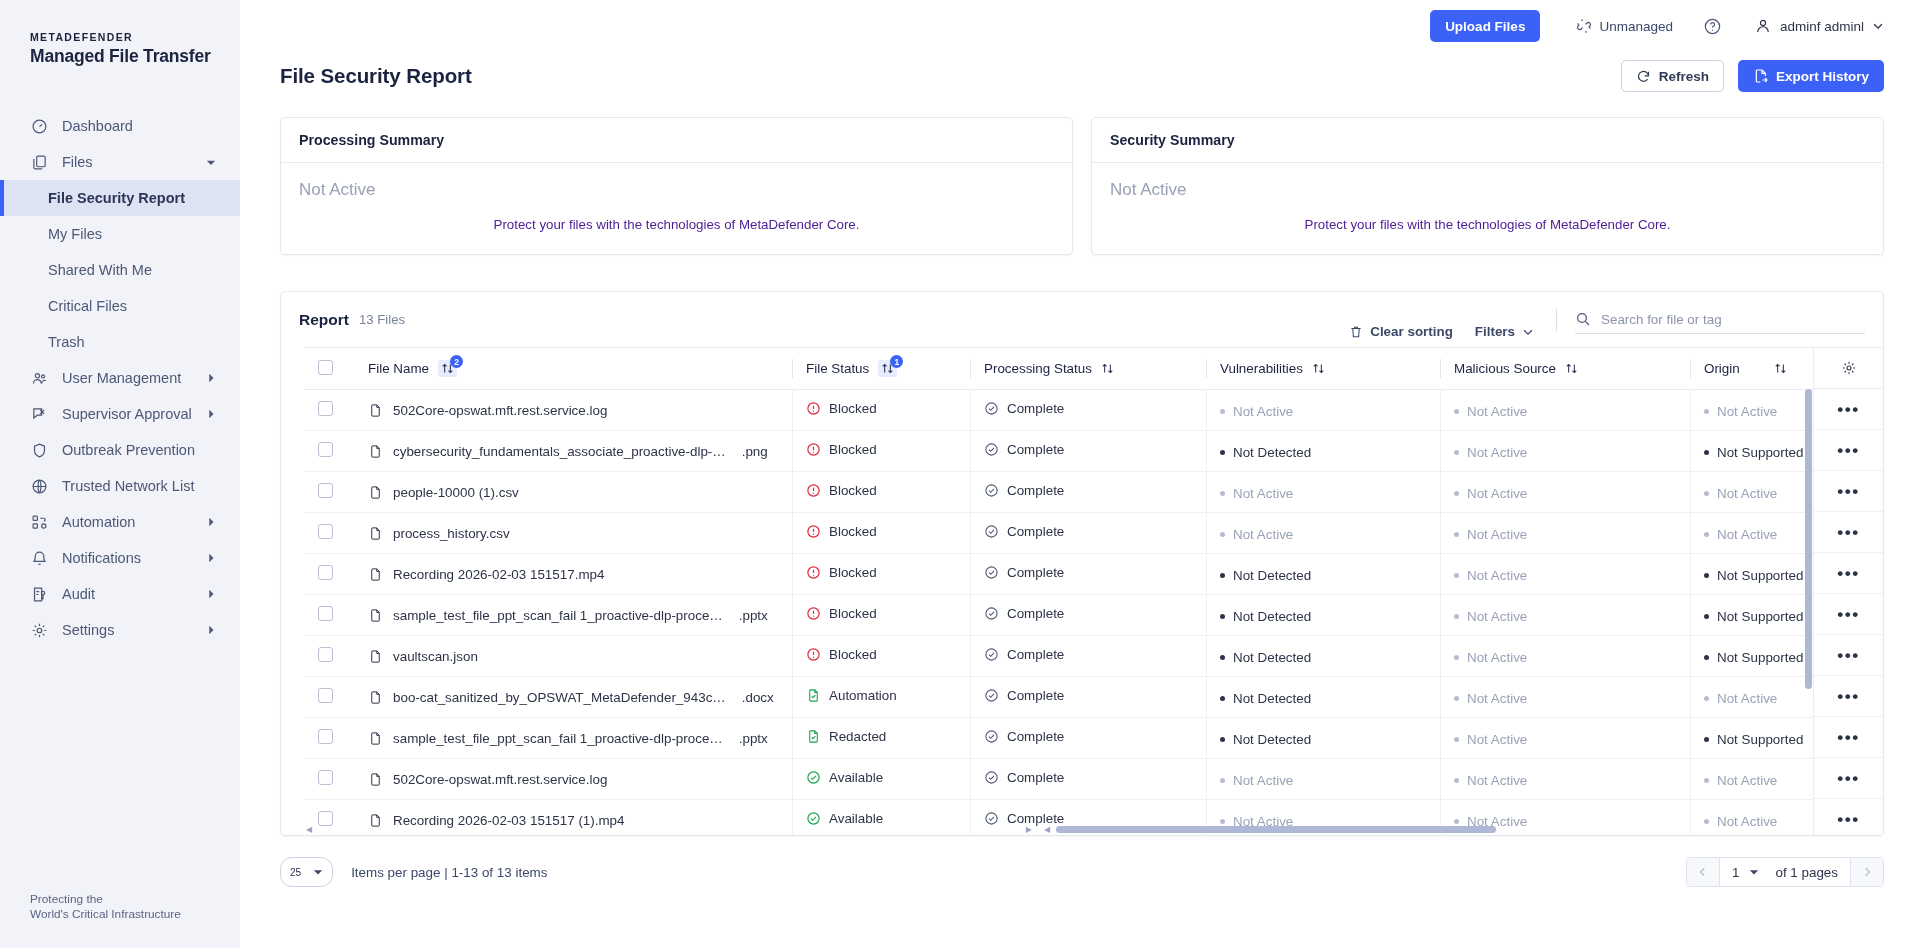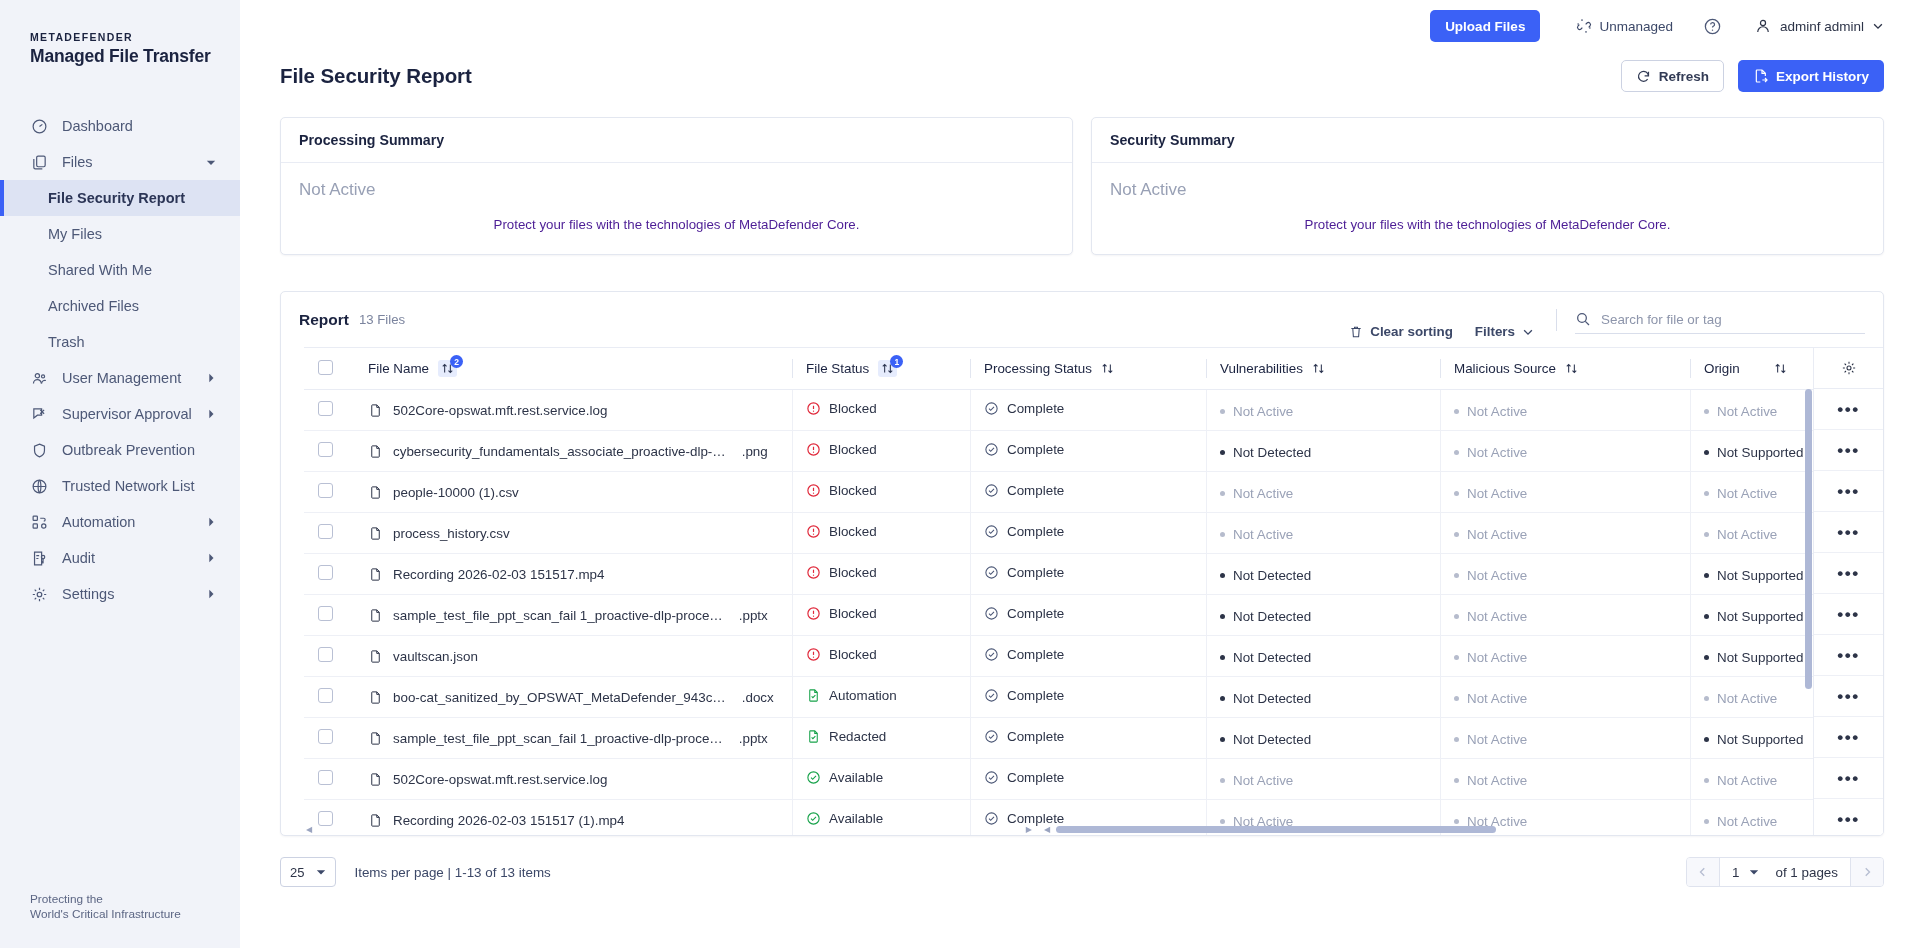--- a/index.html
+++ b/index.html
@@ -215,23 +215,23 @@
   }
   .hthumb { height: 7px; border-radius: 4px; background: #aeb8d6; }
   .arrow-s { font-size: 8px; color: #9aa4c0; padding: 0 2px; }
 
   
   .pager {
     display: flex; align-items: center; padding: 0 28px 0 40px;
     height: 60px; margin-top: 6px;
   }
   .select-box {
-    border: 1px solid #ccd2e2; border-radius: 4px; height: 30px;
+    border: 1px solid #ccd2e2; border-radius: 12px; height: 30px;
     display: inline-flex; align-items: center; gap: 12px; padding: 0 9px;
-    font-size: 13px; color: #2d3448; cursor: pointer;
+    font-size: 10px; color: #2d3448; cursor: pointer;
   }
   .pager-text { font-size: 13.4px; color: #3c4868; margin-left: 18px; }
   .pager-right { margin-left: auto; display: flex; align-items: stretch;
     border: 1px solid #dfe3ee; border-radius: 4px; height: 30px; overflow: hidden; }
   .pg-arrow {
     width: 32px; display: flex; align-items: center; justify-content: center;
     color: #b6bdd1; background: #f7f8fc; cursor: pointer; font-size: 13px;
   }
   .pg-mid { display: flex; align-items: center; gap: 10px; padding: 0 12px;
     font-size: 13.4px; color: #2d3448; border-left: 1px solid #dfe3ee;
@@ -282,21 +282,21 @@
       <div class="nav-item sub active">
         <span class="lbl">File Security Report</span>
       </div>
       <div class="nav-item sub">
         <span class="lbl">My Files</span>
       </div>
       <div class="nav-item sub">
         <span class="lbl">Shared With Me</span>
       </div>
       <div class="nav-item sub">
-        <span class="lbl">Archived Files</span>
+        <span class="lbl">Critical Files</span>
       </div>
       <div class="nav-item sub">
         <span class="lbl">Trash</span>
       </div>
 
       <div class="nav-item">
         <span class="ico">
           <svg width="17" height="17" viewBox="0 0 24 24" fill="none" stroke="currentColor" stroke-width="1.7">
               <circle cx="9" cy="8" r="3"></circle>
               <path d="M3.5 19a5.5 5.5 0 0 1 11 0"></path>
@@ -356,20 +356,34 @@
             </svg>
         </span>
         <span class="lbl">Automation</span>
         <span class="caret">
           <svg width="10" height="10" viewBox="0 0 12 12" fill="currentColor">
               <path d="M4 1l5 5-5 5z"></path>
             </svg>
         </span>
       </div>
 
+      <div class="nav-item">
+        <span class="ico">
+          <svg width="17" height="17" viewBox="0 0 24 24" fill="none" stroke="currentColor" stroke-width="1.7">
+              <path d="M6 9a6 6 0 0 1 12 0c0 5 1.5 7 1.5 7h-15S6 14 6 9z"></path>
+              <path d="M10.5 19.5a2 2 0 0 0 3 0"></path>
+            </svg>
+        </span>
+        <span class="lbl">Notifications</span>
+        <span class="caret">
+          <svg width="10" height="10" viewBox="0 0 12 12" fill="currentColor">
+              <path d="M4 1l5 5-5 5z"></path>
+            </svg>
+        </span>
+      </div>
 
       <div class="nav-item">
         <span class="ico">
           <svg width="17" height="17" viewBox="0 0 24 24" fill="none" stroke="currentColor" stroke-width="1.7">
               <path d="M5 3h9l1 0v18H5z"></path>
               <path d="M7.5 8h4M7.5 12h3"></path>
               <circle cx="17" cy="10" r="2.4"></circle>
               <path d="M17 12.5V17l-1.3-1.1L17 19"></path>
             </svg>
         </span>

